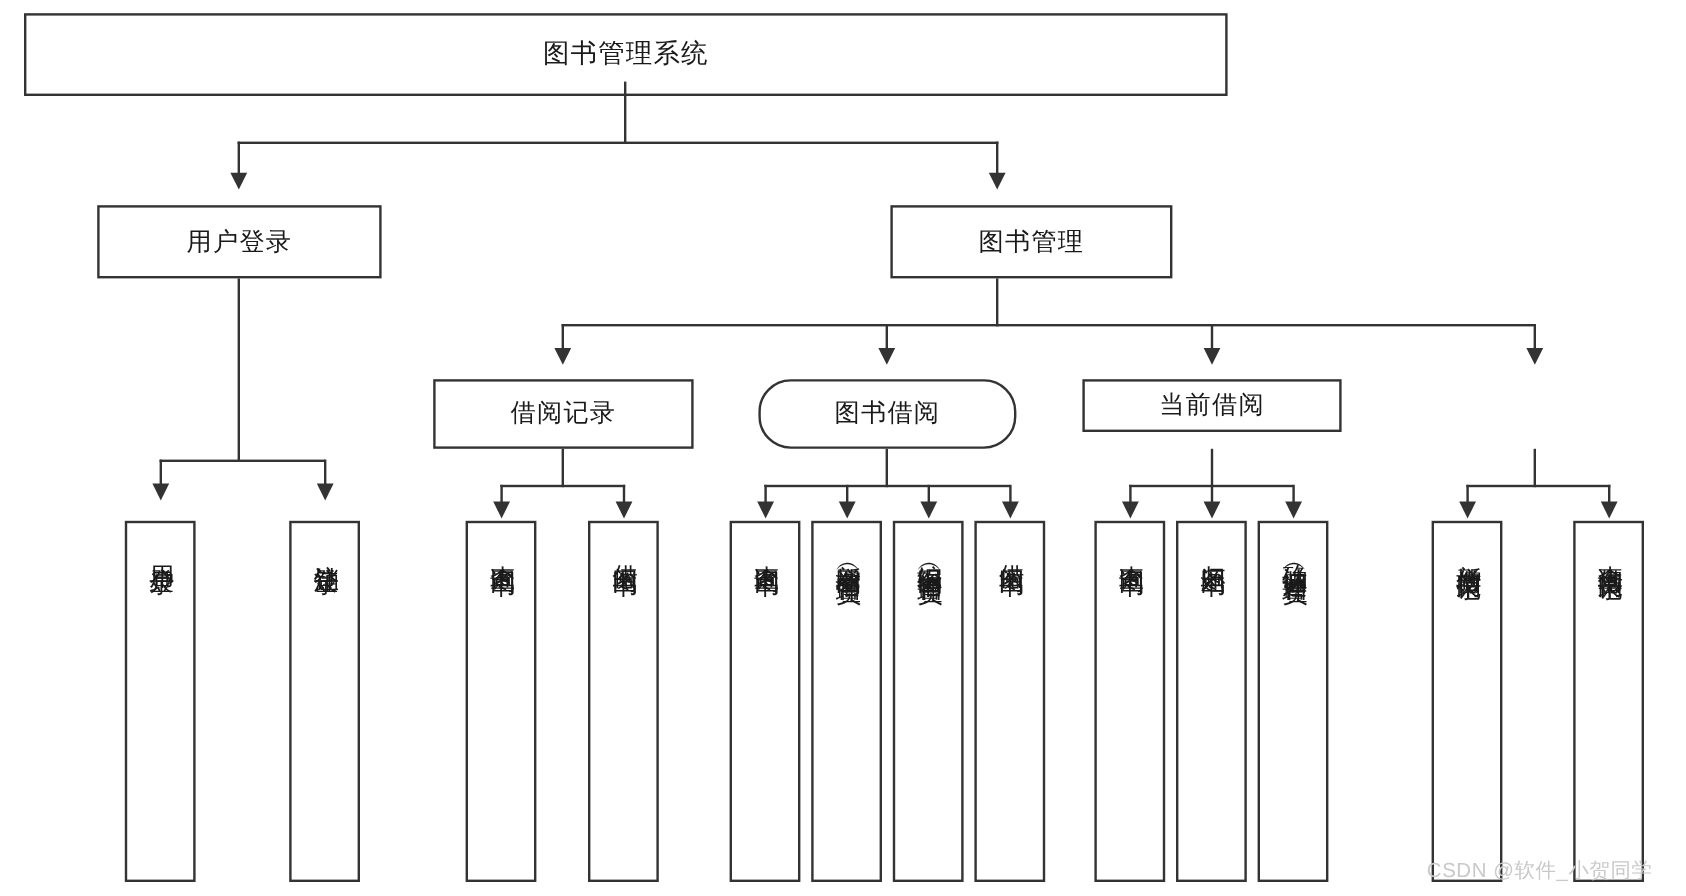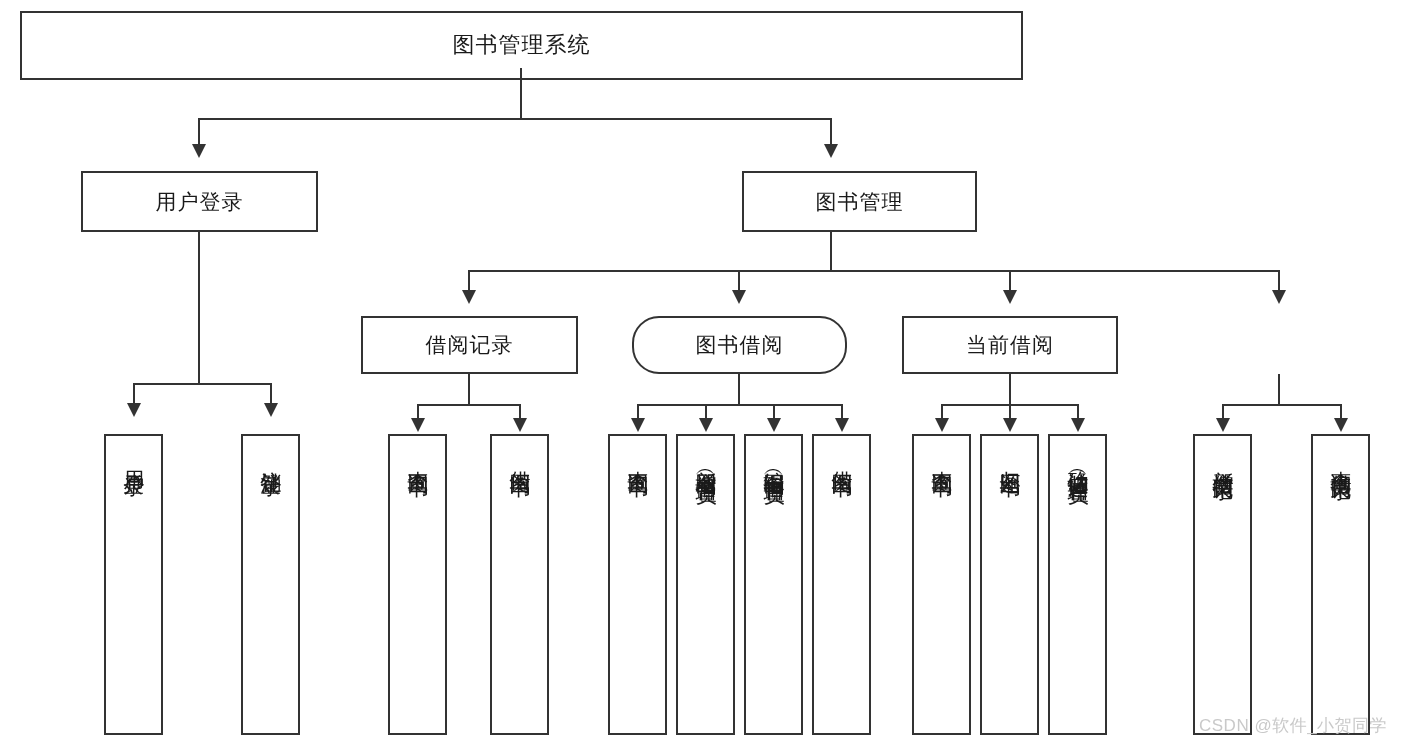--- a/index.html
+++ b/index.html
@@ -70,21 +70,20 @@
     border-right: 7px solid transparent;
     border-top: 14px solid #333333;
   }
   .watermark {
     position: absolute;
     color: #c9c9c9;
     font-size: 17px;
     letter-spacing: 0.5px;
     white-space: nowrap;
     user-select: none;
-    margin-left: 10px;
   }
 </style>
 </head>
 <body>
 
 <div id="canvas">
 
   <div class="node node-h node-root" style="left:20px; top:11px; width:1003px; height:69px;">
     <span>图书管理系统</span>
   </div>
@@ -122,21 +121,21 @@
   <div class="arrow" style="left:1003px; top:290px;"></div>
   <div class="conn vline" style="left:1278px; top:270px; width:2px; height:22px;"></div>
   <div class="arrow" style="left:1272px; top:290px;"></div>
 
   <div class="node node-h" style="left:361px; top:316px; width:217px; height:58px;">
     <span>借阅记录</span>
   </div>
   <div class="node node-h" style="left:632px; top:316px; width:215px; height:58px;border-radius:27px;">
     <span>图书借阅</span>
   </div>
-  <div class="node node-h" style="left:902px; top:316px; width:216px; height:58px;">
+  <div class="node node-h" style="left:902px; top:316px; width:216px; height:44px;">
     <span>当前借阅</span>
   </div>
 
   <div class="conn vline" style="left:468px; top:374px; width:2px; height:32px;"></div>
   <div class="conn hline" style="left:417px; top:404px; width:104px; height:2px;"></div>
   <div class="conn vline" style="left:417px; top:404px; width:2px; height:18px;"></div>
   <div class="arrow" style="left:411px; top:418px;"></div>
   <div class="conn vline" style="left:519px; top:404px; width:2px; height:18px;"></div>
   <div class="arrow" style="left:513px; top:418px;"></div>
 

